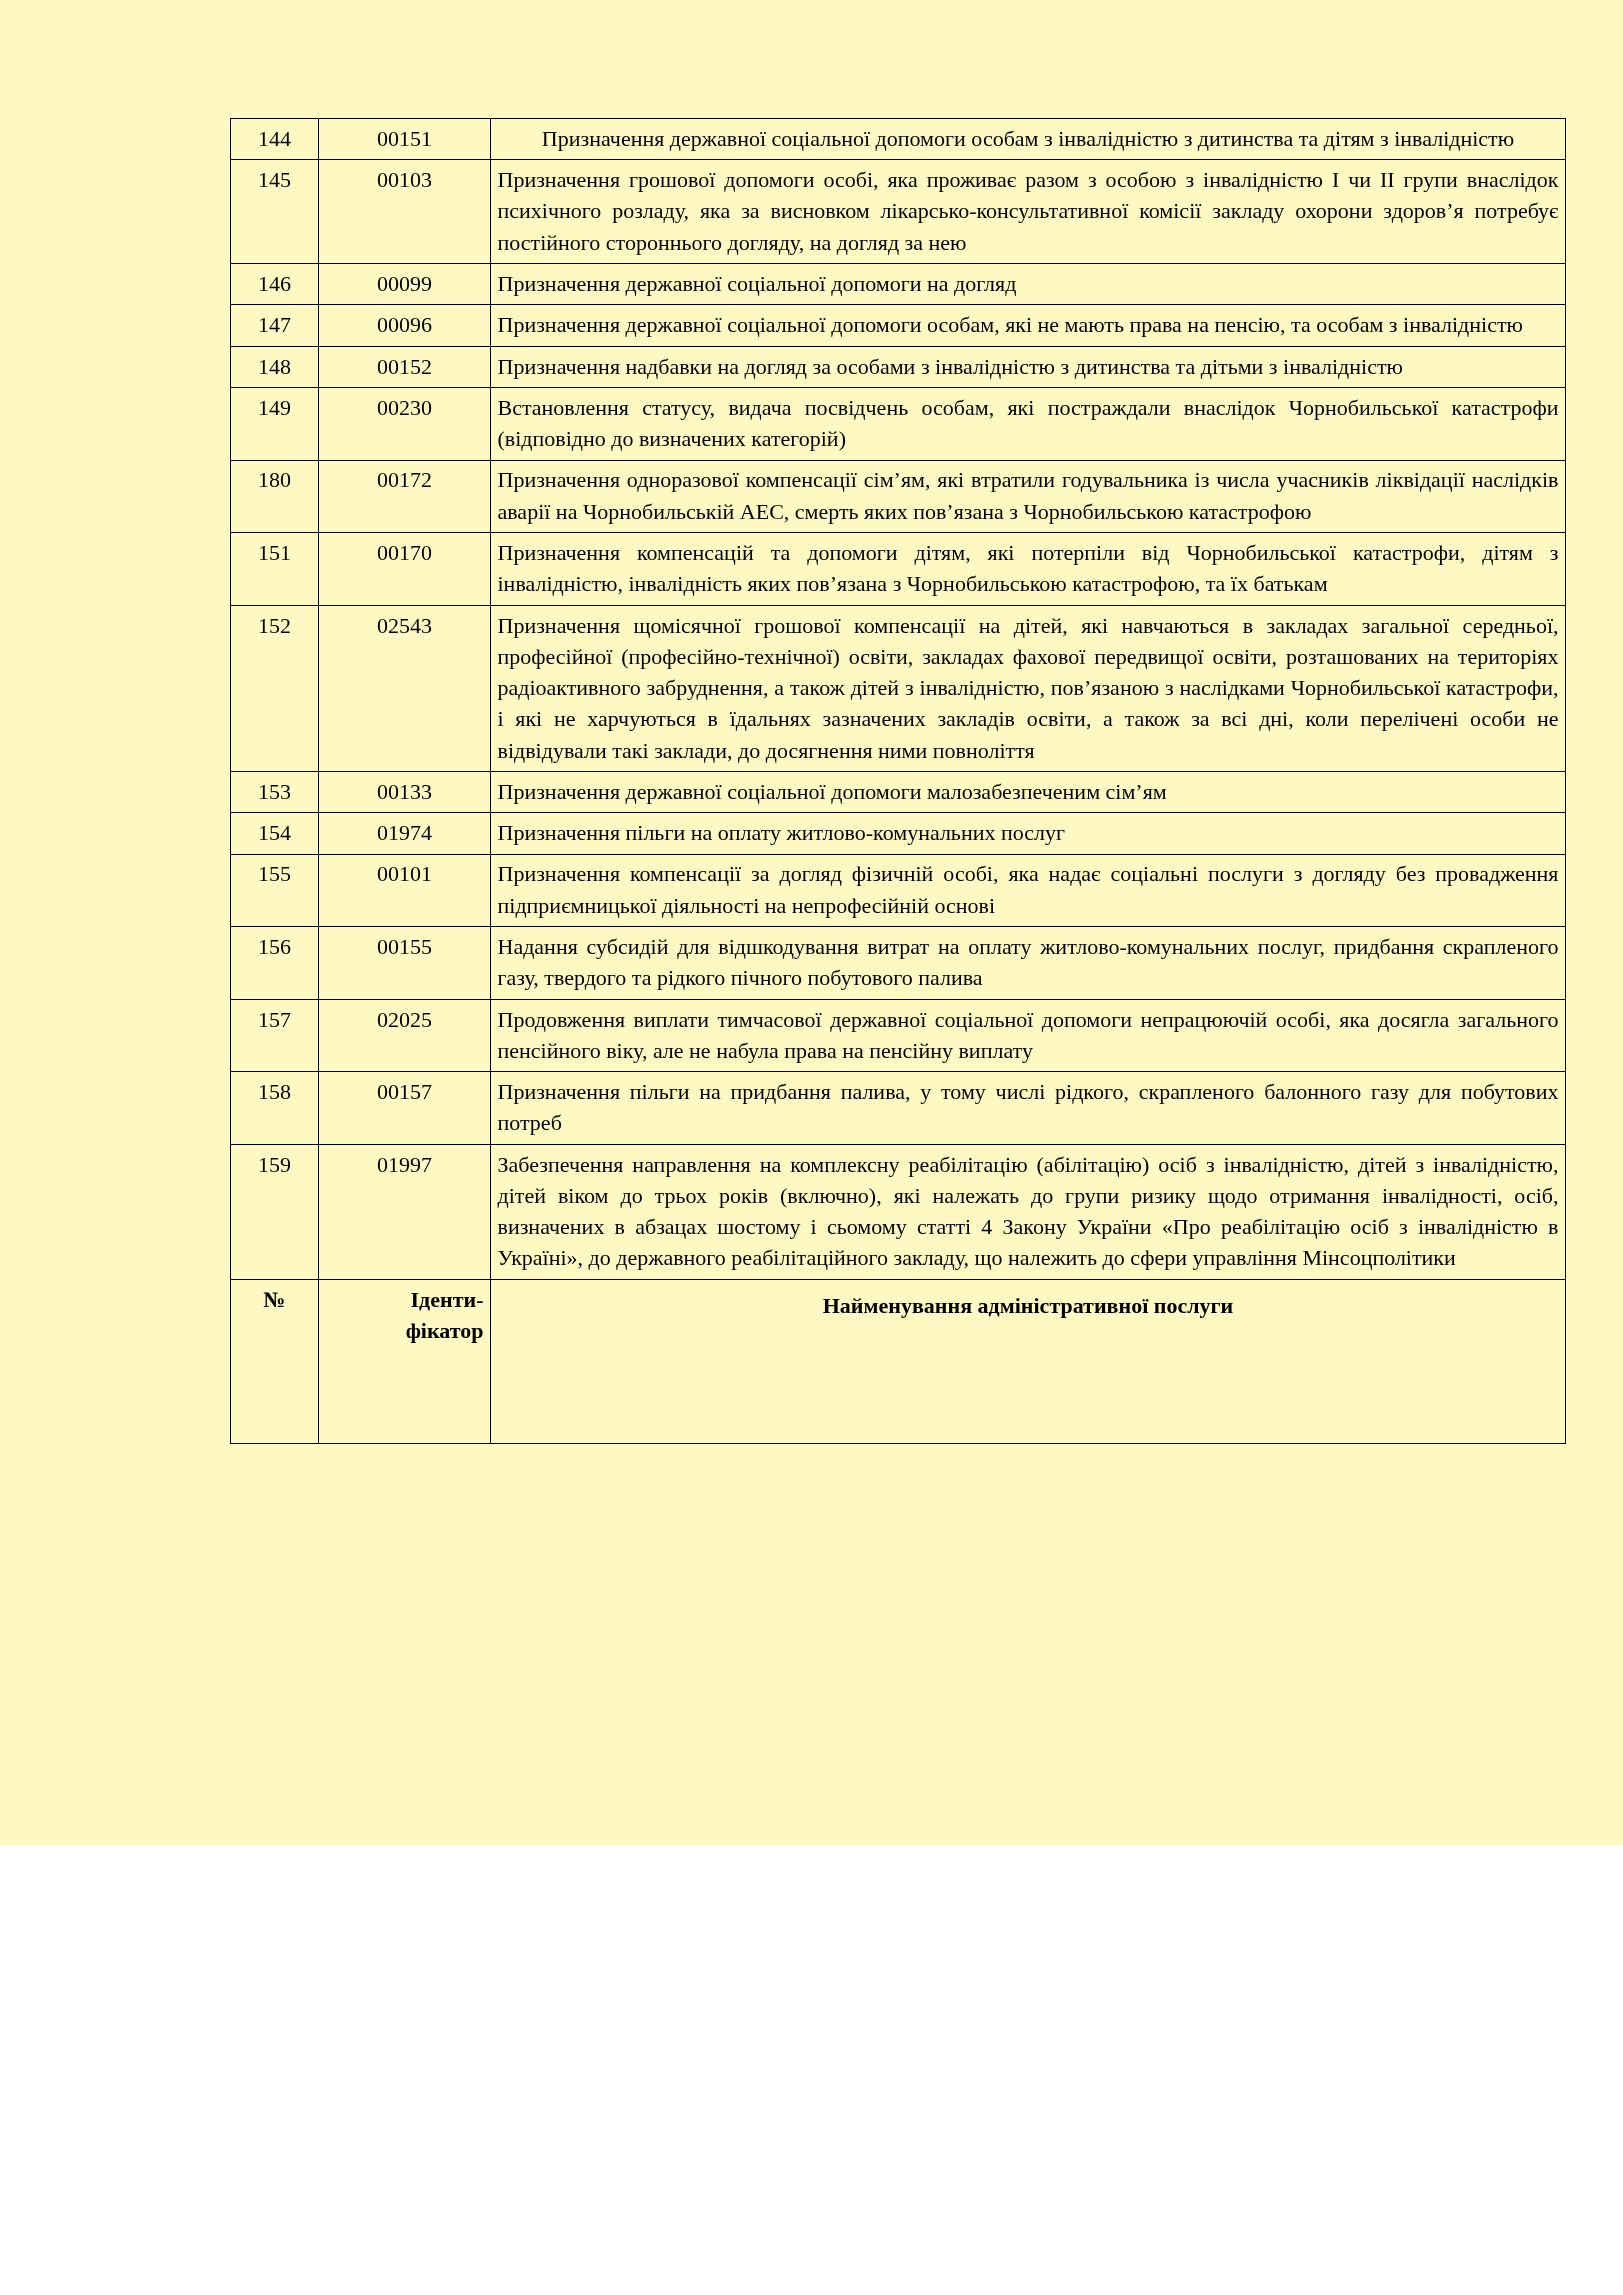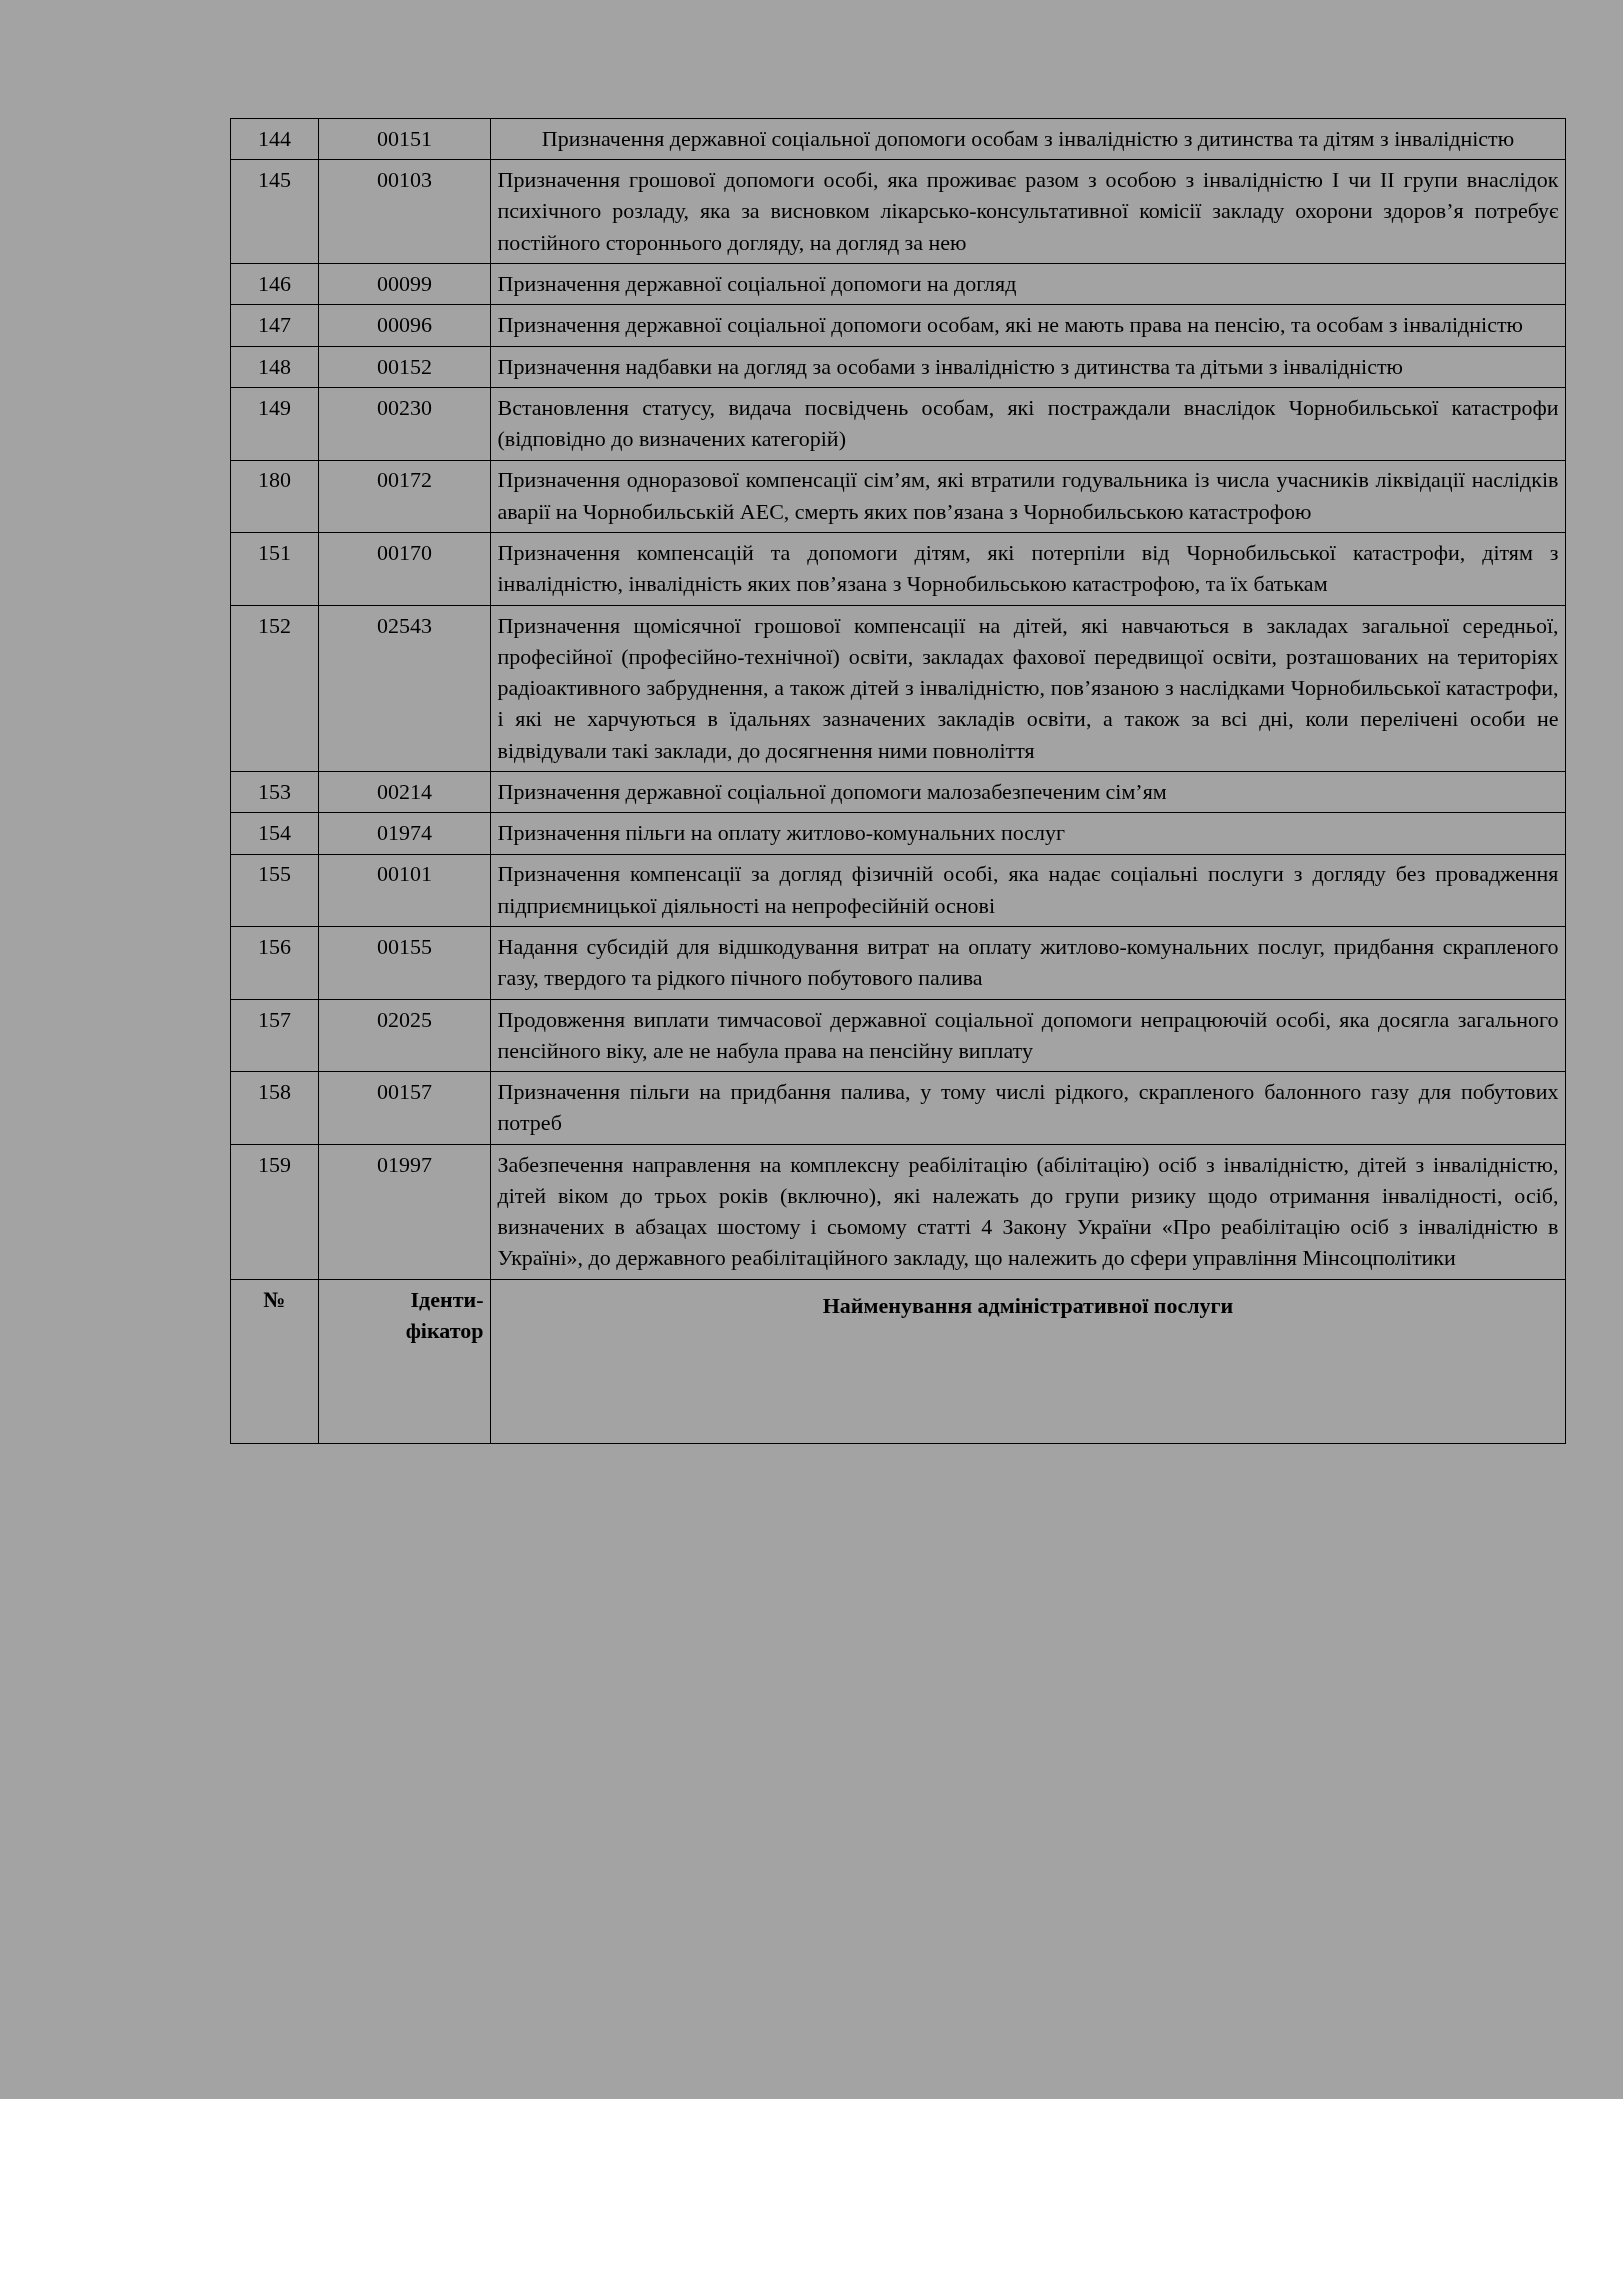--- a/index.html
+++ b/index.html
@@ -14,22 +14,22 @@
     font-family: "Liberation Serif", "DejaVu Serif", serif;
     color: #000000;
     position: relative;
     overflow: hidden;
   }
   .page {
     position: absolute;
     left: 0;
     top: 0;
     width: 1623px;
-    height: 2099px;
-    background: #a3a3a3;
+    height: 1845px;
+    background: #fef9c3;
   }
   .table-wrap {
     position: absolute;
     left: 230px;
     top: 118px;
     width: 1336px;
   }
   table.services {
     border-collapse: collapse;
     width: 1336px;
@@ -135,21 +135,21 @@
             <td class="ident">00170</td>
             <td class="name">Призначення компенсацій та допомоги дітям, які потерпіли від Чорнобильської катастрофи, дітям з інвалідністю, інвалідність яких пов’язана з Чорнобильською катастрофою, та їх батькам</td>
           </tr>
           <tr>
             <td class="num">152</td>
             <td class="ident">02543</td>
             <td class="name">Призначення щомісячної грошової компенсації на дітей, які навчаються в закладах загальної середньої, професійної (професійно-технічної) освіти, закладах фахової передвищої освіти, розташованих на територіях радіоактивного забруднення, а також дітей з інвалідністю, пов’язаною з наслідками Чорнобильської катастрофи, і які не харчуються в їдальнях зазначених закладів освіти, а також за всі дні, коли перелічені особи не відвідували такі заклади, до досягнення ними повноліття</td>
           </tr>
           <tr>
             <td class="num">153</td>
-            <td class="ident">00214</td>
+            <td class="ident">00133</td>
             <td class="name">Призначення державної соціальної допомоги малозабезпеченим сім’ям</td>
           </tr>
           <tr>
             <td class="num">154</td>
             <td class="ident">01974</td>
             <td class="name">Призначення пільги на оплату житлово-комунальних послуг</td>
           </tr>
           <tr>
             <td class="num">155</td>
             <td class="ident">00101</td>

